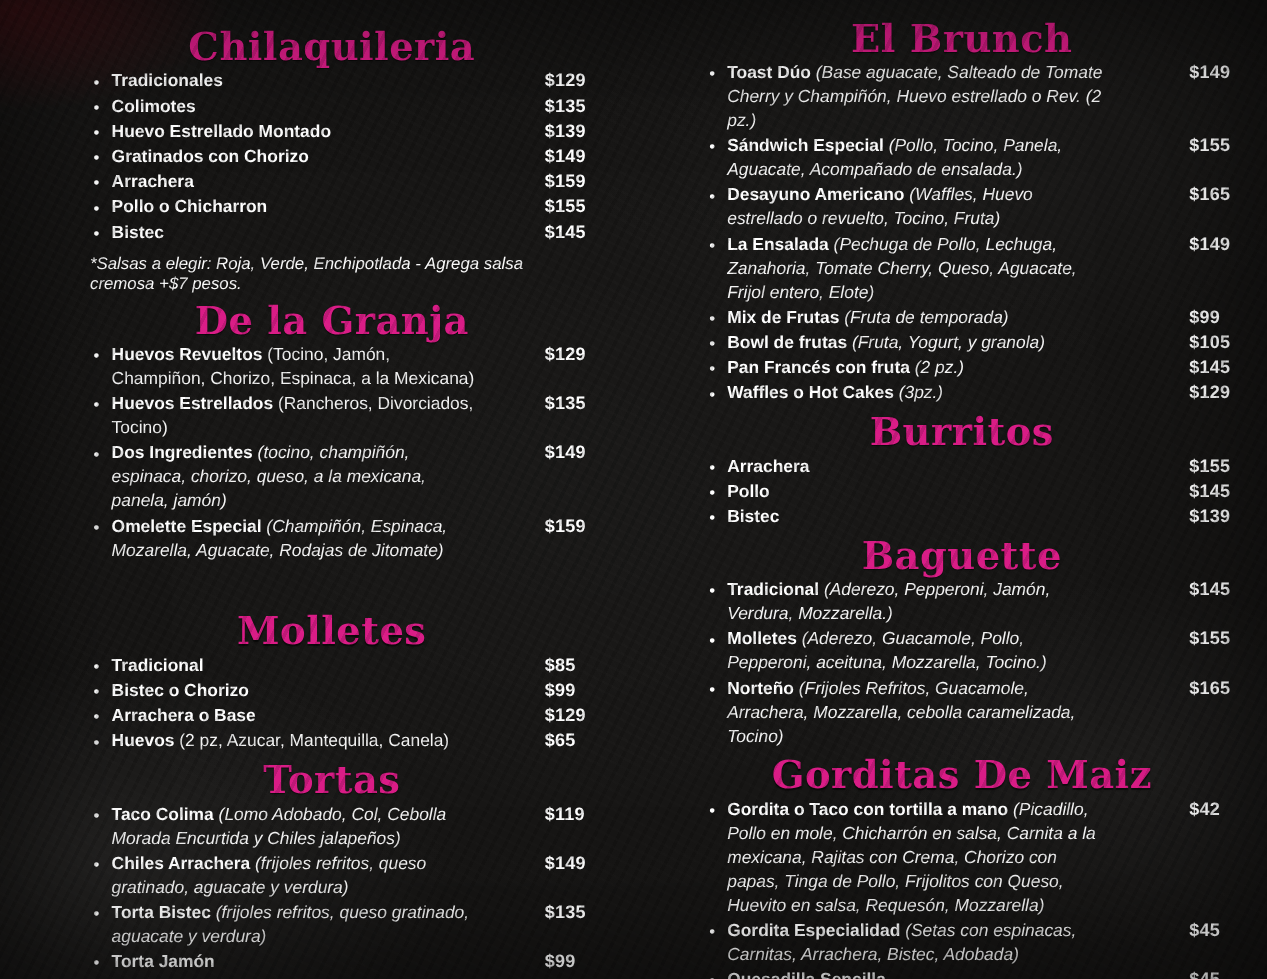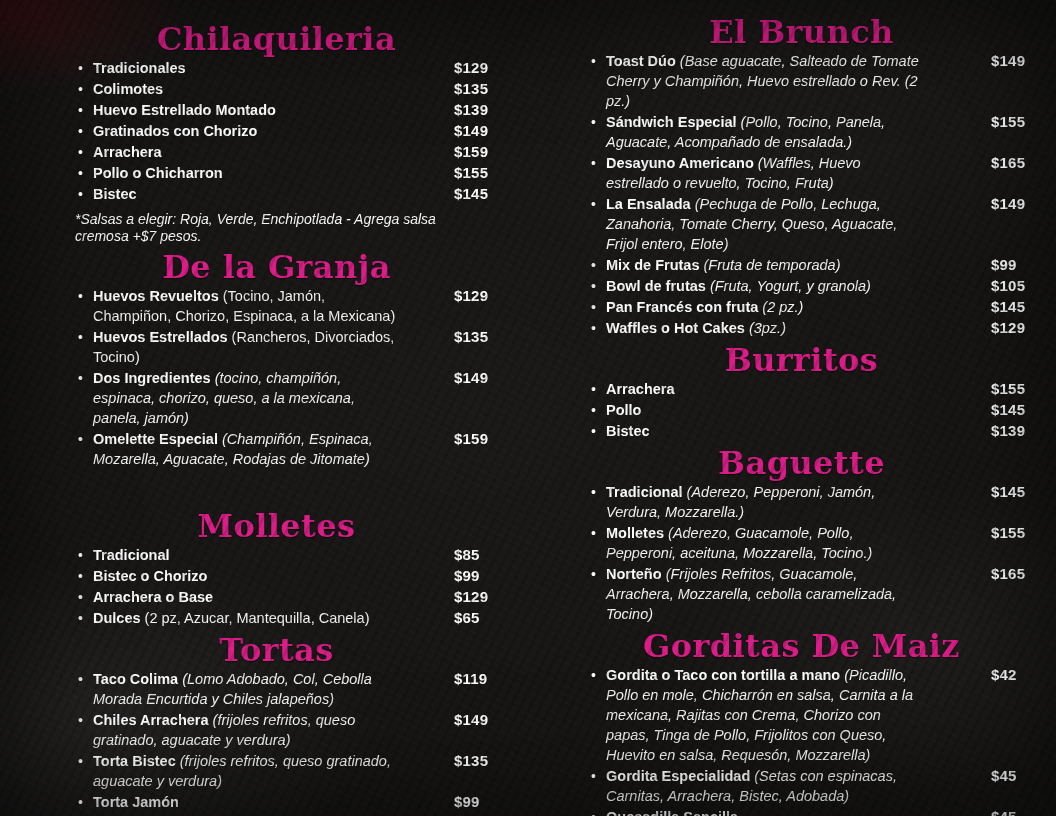--- a/index.html
+++ b/index.html
@@ -148,21 +148,21 @@
           </div>
           <div class="row">
             <div class="item-text"><span class="bullet">•</span><span class="item-name">Bistec o Chorizo</span></div>
             <div class="item-price">$99</div>
           </div>
           <div class="row">
             <div class="item-text"><span class="bullet">•</span><span class="item-name">Arrachera o Base</span></div>
             <div class="item-price">$129</div>
           </div>
           <div class="row">
-            <div class="item-text"><span class="bullet">•</span><span class="item-name">Dulces</span> <span class="item-desc">(2 pz, Azucar, Mantequilla, Canela)</span></div>
+            <div class="item-text"><span class="bullet">•</span><span class="item-name">Huevos</span> <span class="item-desc">(2 pz, Azucar, Mantequilla, Canela)</span></div>
             <div class="item-price">$65</div>
           </div>
         </section>
         <section class="section">
           <h2 class="section-title" style="color: rgb(217, 28, 134);">Tortas</h2>
           <div class="row">
             <div class="item-text"><span class="bullet">•</span><span class="item-name">Taco Colima</span> <span class="item-desc it">(Lomo Adobado, Col, Cebolla Morada Encurtida y Chiles jalapeños)</span></div>
             <div class="item-price">$119</div>
           </div>
           <div class="row">

